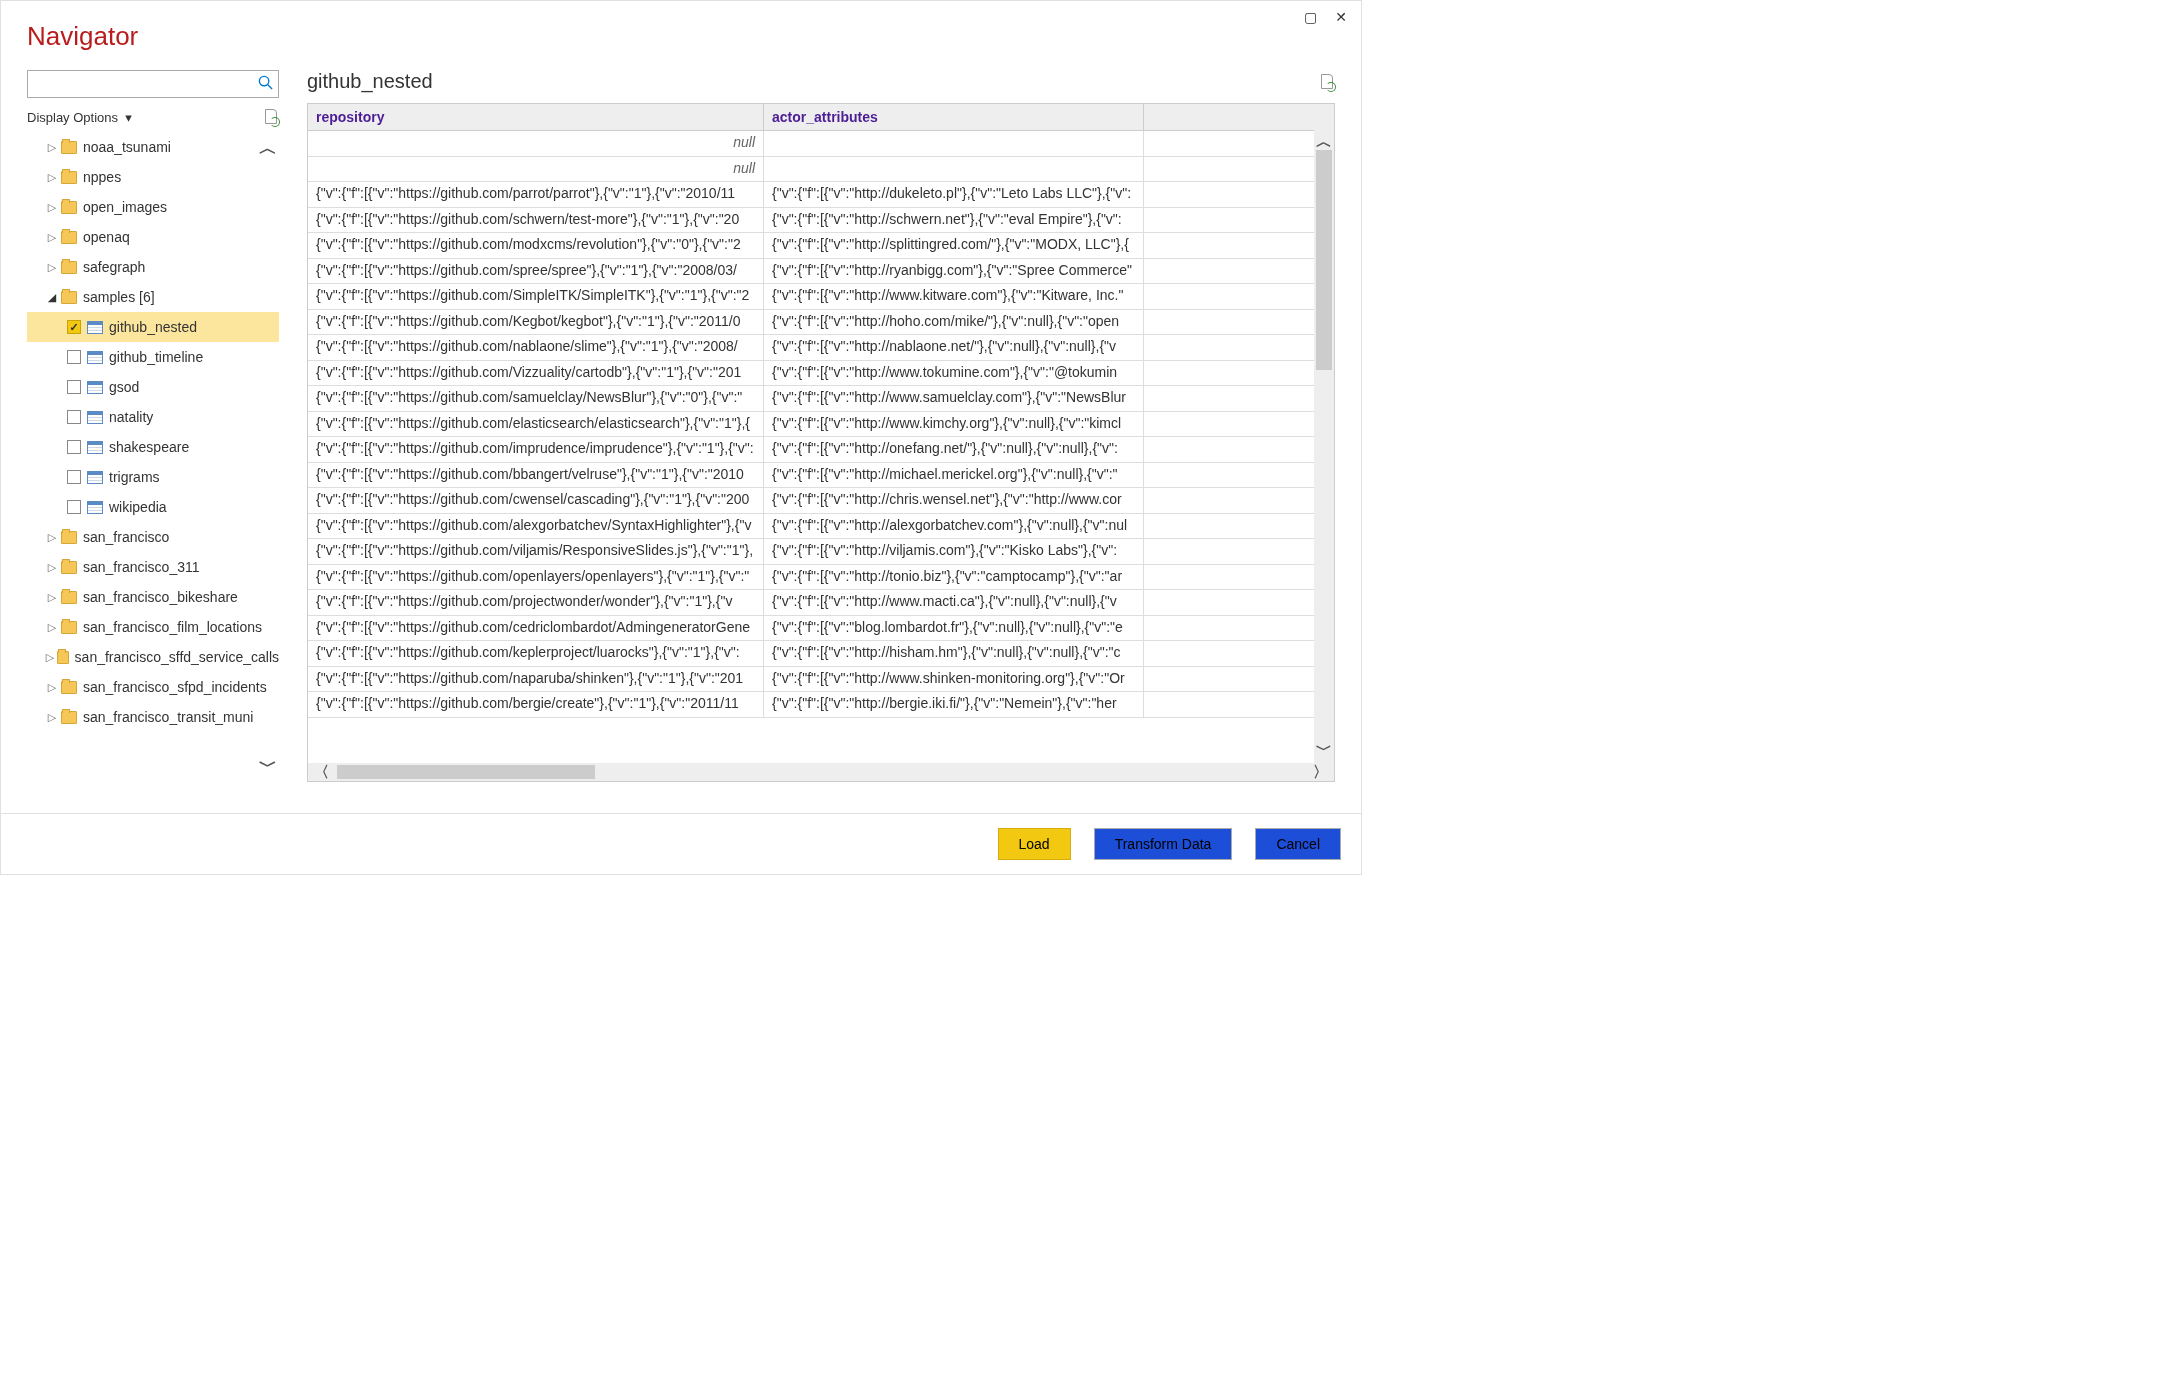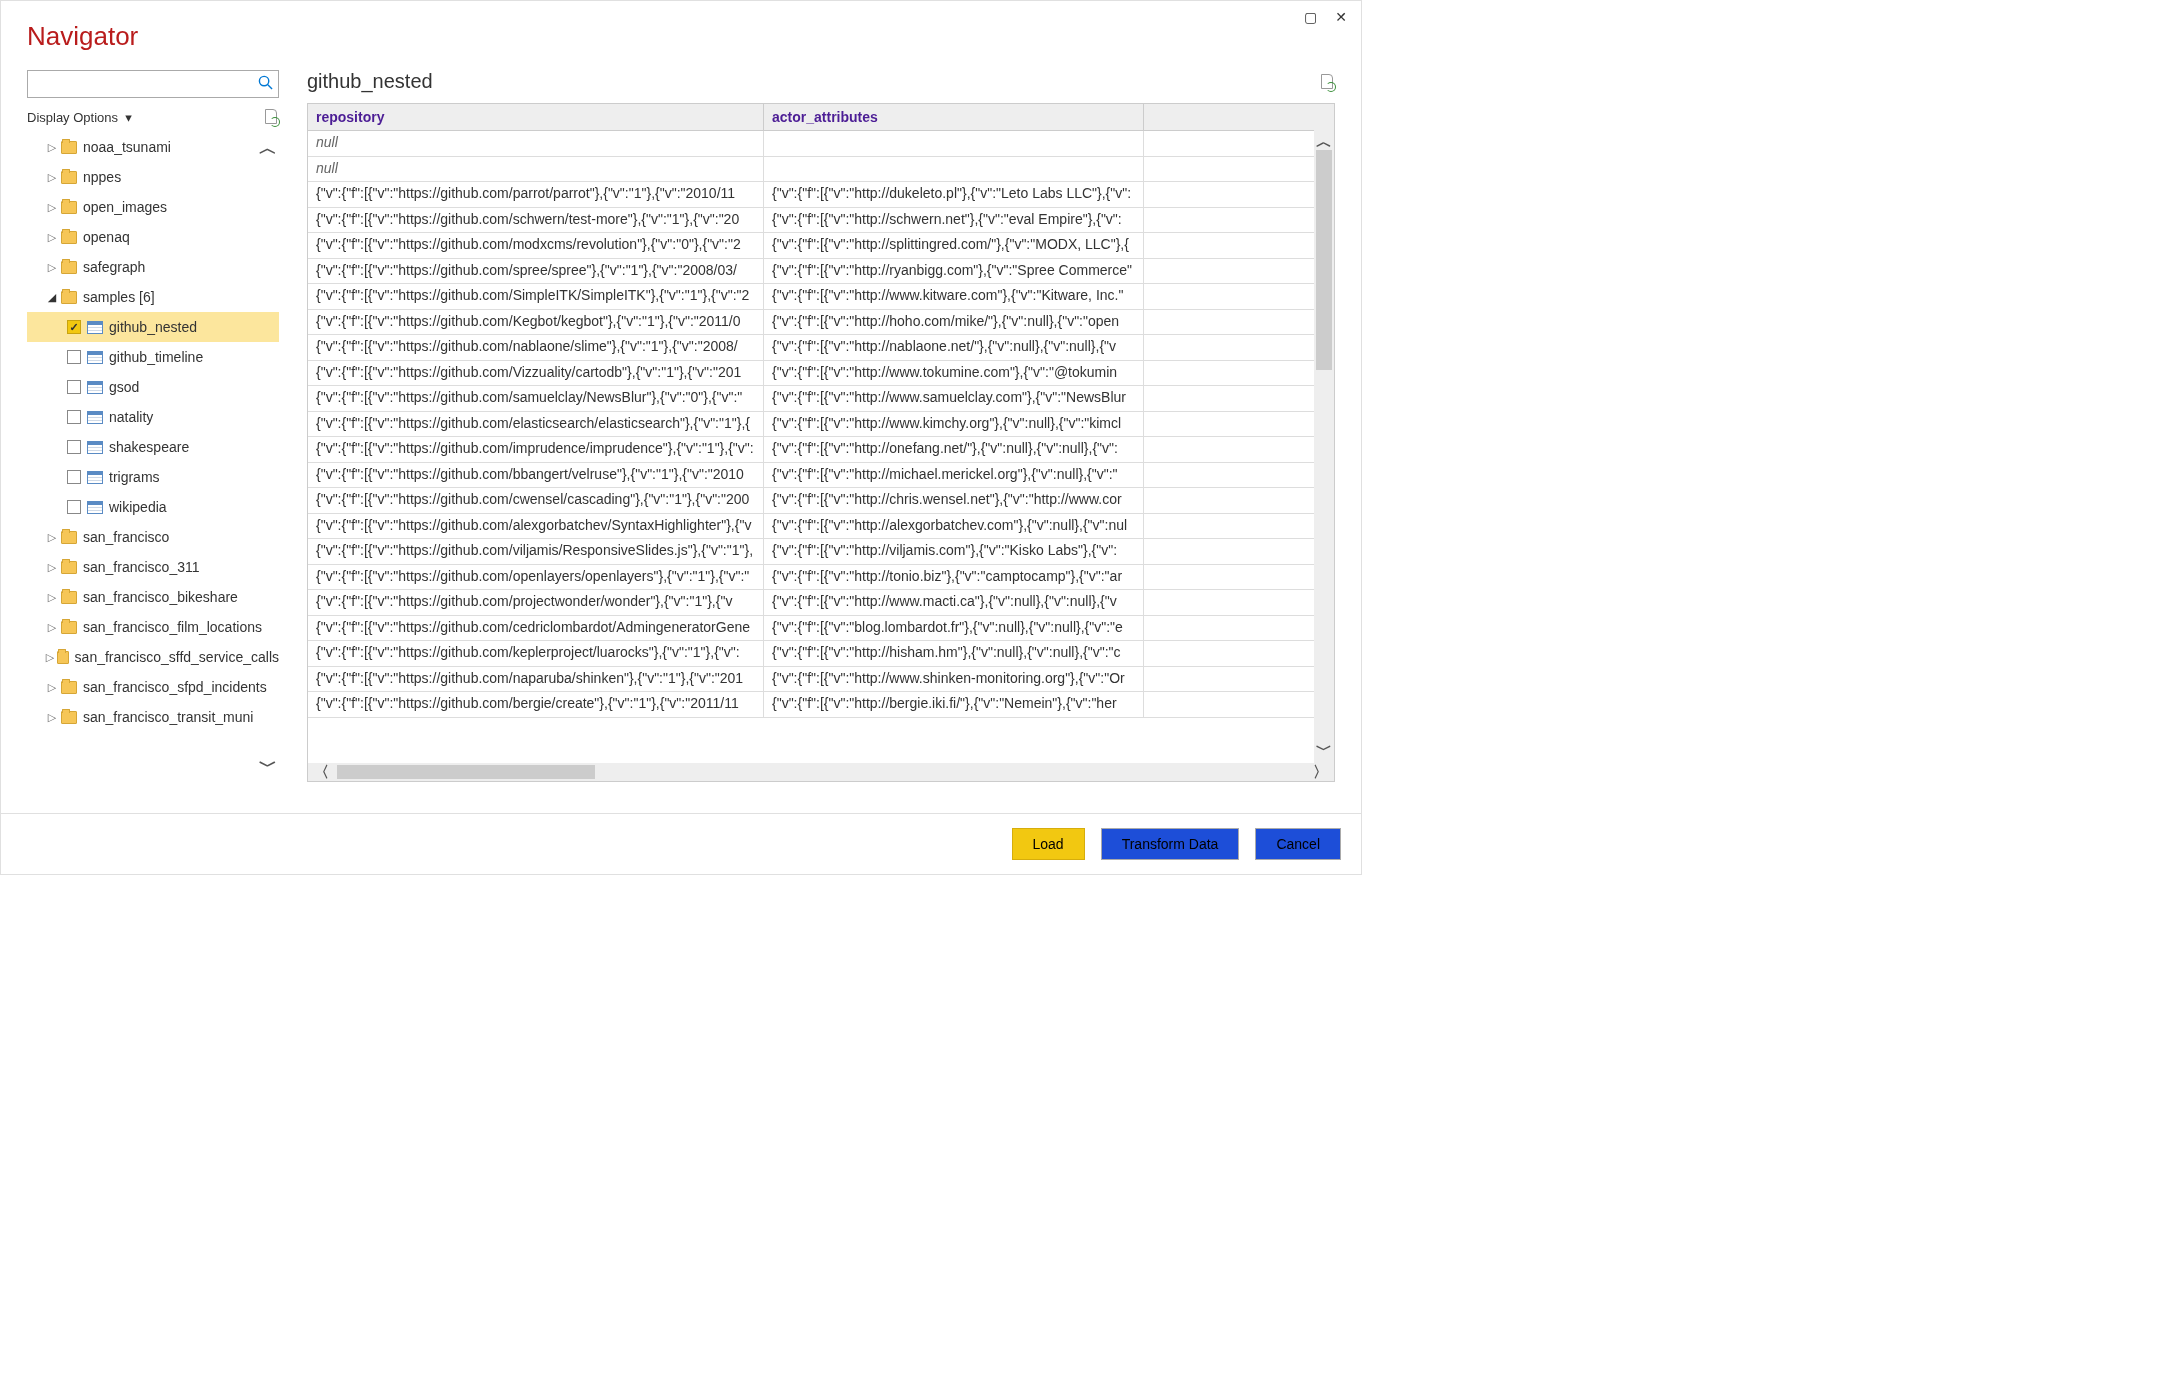--- a/index.html
+++ b/index.html
@@ -52,32 +52,32 @@
 .preview-title { font-size:20px; font-weight:400; color:#333; }
 
 .grid-wrap { flex:1; overflow:hidden; border:1px solid #ccc; display:flex; flex-direction:column; position:relative; }
 .grid-head { display:flex; background:#eee; border-bottom:1px solid #ccc; }
 .grid-head-cell { padding:5px 8px; font-size:14px; font-weight:600; color:#4c1d95; border-right:1px solid #ccc; }
 .col0 { width:456px; }
 .col1 { width:380px; }
 .grid-body { flex:1; overflow:hidden; }
 .grid-row { display:flex; border-bottom:1px solid #ddd; height:25.5px; }
 .grid-cell { padding:3px 8px; font-size:14px; color:#333; border-right:1px solid #ddd; overflow:hidden; white-space:nowrap; }
-.grid-cell.null { font-style:italic; text-align:left; color:#666; }
+.grid-cell.null { font-style:italic; text-align:right; color:#666; }
 
 .grid-scroll-v { position:absolute; right:0; top:26px; bottom:18px; width:20px; background:#eee; display:flex; flex-direction:column; align-items:center; justify-content:space-between; }
 .grid-scroll-v .ar { font-size:16px; color:#555; font-weight:bold; margin:2px 0; }
 .grid-scroll-v .thumb { position:absolute; top:20px; right:2px; width:16px; height:220px; background:#ccc; }
 
 .grid-scroll-h { height:18px; background:#eee; display:flex; align-items:center; }
 .grid-scroll-h .ar { font-size:15px; color:#555; font-weight:bold; margin:0 6px; }
 .grid-scroll-h .thumb { height:14px; width:258px; background:#ccc; margin-left:2px; }
 .grid-scroll-h .spacer { flex:1; }
 
-.footer { position:absolute; bottom:0; left:0; right:0; padding:14px 20px; display:flex; justify-content:flex-end; gap:16px; border-top:1px solid #e0e0e0; background:#fff; }
+.footer { position:absolute; bottom:0; left:0; right:0; padding:14px 20px; display:flex; justify-content:flex-end; gap:23px; border-top:1px solid #e0e0e0; background:#fff; }
 .btn { padding:7px 20px; font-size:14px; border:1px solid #aaa; background:#1d4ed8; cursor:pointer; }
 .btn.primary { background:#f2c811; border-color:#d6ad0c; }
 </style>
 </head>
 <body>
 
 <div class="titlebar">
   <span>▢</span>
   <span>✕</span>
 </div>

